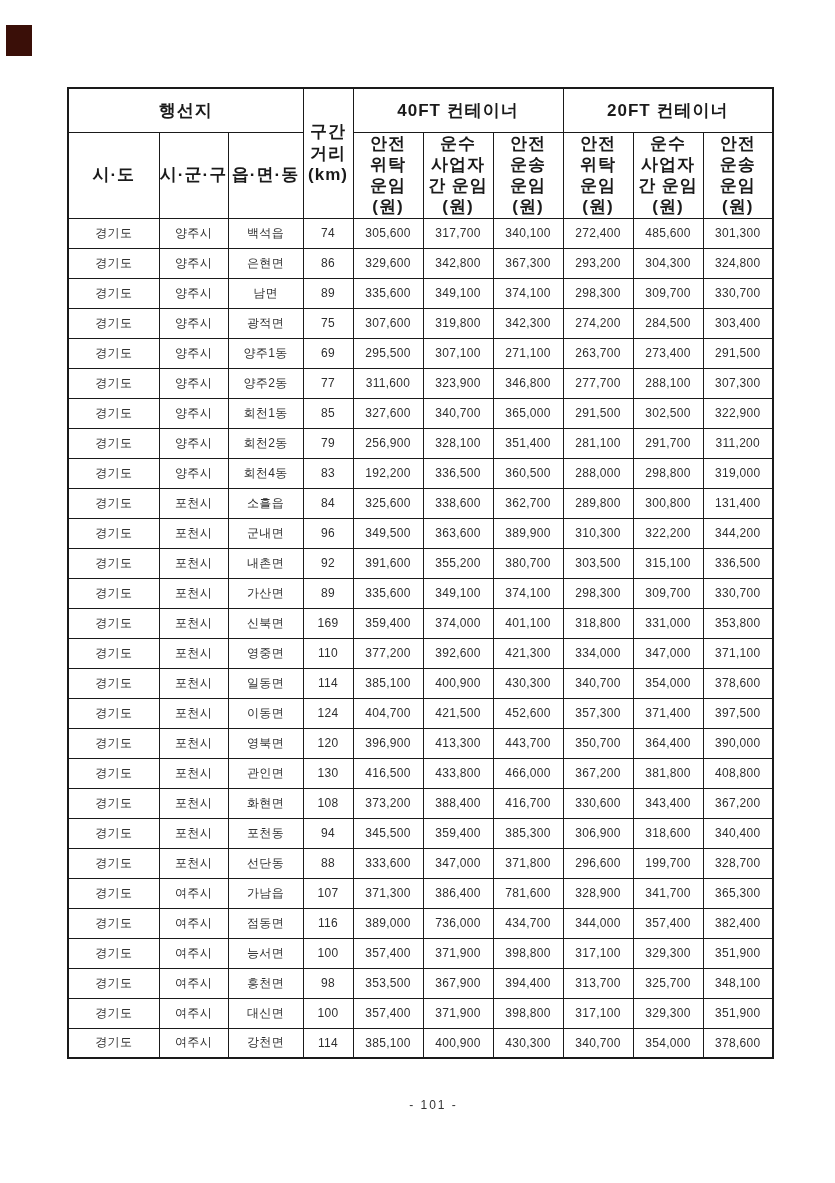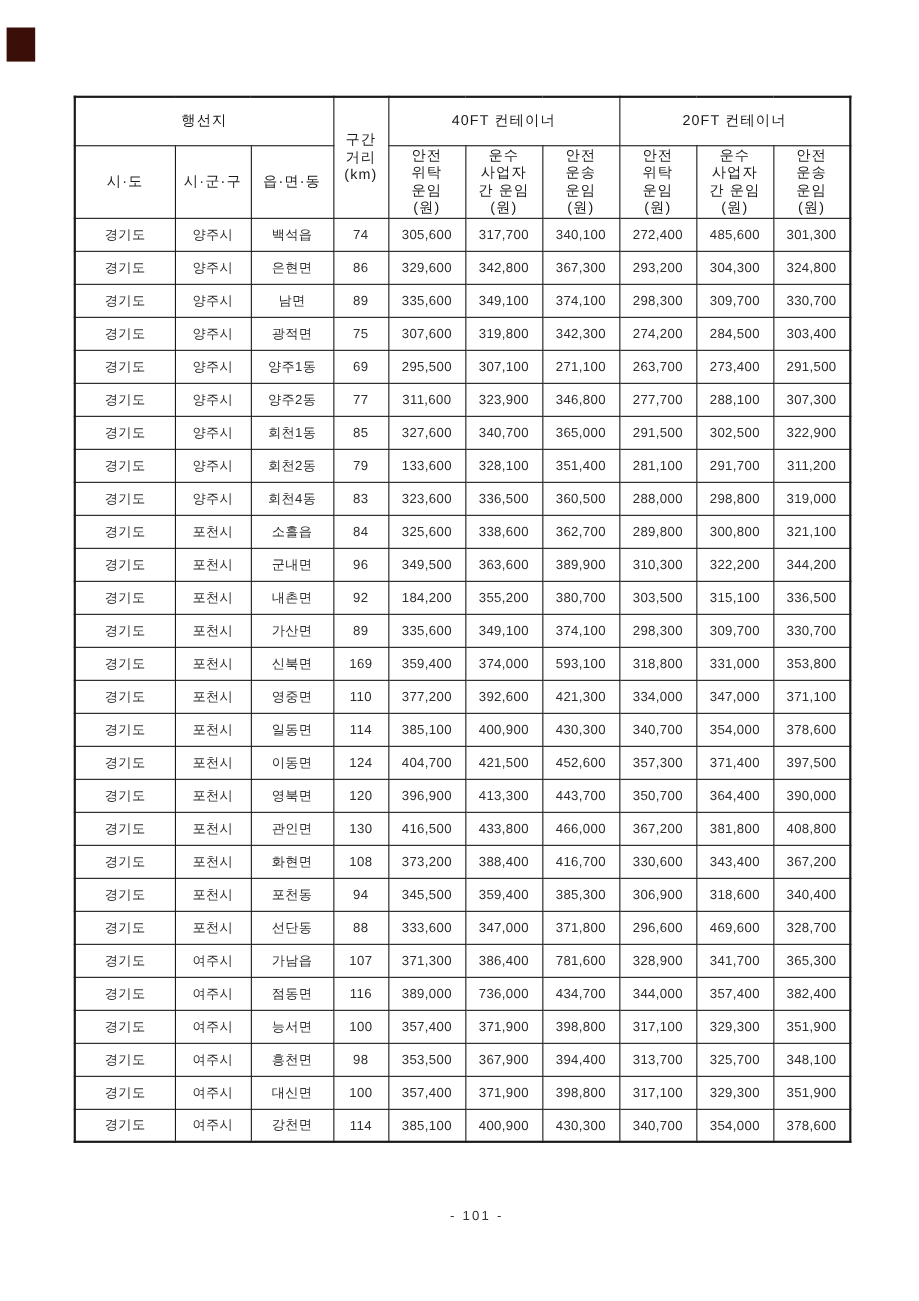--- a/index.html
+++ b/index.html
@@ -27,22 +27,22 @@
     border: 2px solid #1a1a1a;
   }
   table.doc-table th,
   table.doc-table td {
     border: 1px solid #1a1a1a;
     text-align: center;
     vertical-align: middle;
     overflow: hidden;
   }
   table.doc-table th {
-    font-weight: normal;
-    font-size: 13px;
+    font-weight: bold;
+    font-size: 17px;
     color: #1a1a1a;
     letter-spacing: 1px;
     line-height: 1.25;
   }
   th.multiline {
     white-space: pre-line;
     font-size: 12.5px;
     letter-spacing: 0.5px;
   }
   tr.header-row-1 { height: 44px; }
@@ -204,69 +204,69 @@
         <td>365,000</td>
         <td>291,500</td>
         <td>302,500</td>
         <td>322,900</td>
       </tr>
       <tr>
         <td>경기도</td>
         <td>양주시</td>
         <td>회천2동</td>
         <td>79</td>
-        <td>133,600</td>
+        <td>256,900</td>
         <td>328,100</td>
         <td>351,400</td>
         <td>281,100</td>
         <td>291,700</td>
         <td>311,200</td>
       </tr>
       <tr>
         <td>경기도</td>
         <td>양주시</td>
         <td>회천4동</td>
         <td>83</td>
-        <td>323,600</td>
+        <td>192,200</td>
         <td>336,500</td>
         <td>360,500</td>
         <td>288,000</td>
         <td>298,800</td>
         <td>319,000</td>
       </tr>
       <tr>
         <td>경기도</td>
         <td>포천시</td>
         <td>소흘읍</td>
         <td>84</td>
         <td>325,600</td>
         <td>338,600</td>
         <td>362,700</td>
         <td>289,800</td>
         <td>300,800</td>
-        <td>321,100</td>
+        <td>131,400</td>
       </tr>
       <tr>
         <td>경기도</td>
         <td>포천시</td>
         <td>군내면</td>
         <td>96</td>
         <td>349,500</td>
         <td>363,600</td>
         <td>389,900</td>
         <td>310,300</td>
         <td>322,200</td>
         <td>344,200</td>
       </tr>
       <tr>
         <td>경기도</td>
         <td>포천시</td>
         <td>내촌면</td>
         <td>92</td>
-        <td>184,200</td>
+        <td>391,600</td>
         <td>355,200</td>
         <td>380,700</td>
         <td>303,500</td>
         <td>315,100</td>
         <td>336,500</td>
       </tr>
       <tr>
         <td>경기도</td>
         <td>포천시</td>
         <td>가산면</td>
@@ -278,21 +278,21 @@
         <td>309,700</td>
         <td>330,700</td>
       </tr>
       <tr>
         <td>경기도</td>
         <td>포천시</td>
         <td>신북면</td>
         <td>169</td>
         <td>359,400</td>
         <td>374,000</td>
-        <td>593,100</td>
+        <td>401,100</td>
         <td>318,800</td>
         <td>331,000</td>
         <td>353,800</td>
       </tr>
       <tr>
         <td>경기도</td>
         <td>포천시</td>
         <td>영중면</td>
         <td>110</td>
         <td>377,200</td>
@@ -376,21 +376,21 @@
       </tr>
       <tr>
         <td>경기도</td>
         <td>포천시</td>
         <td>선단동</td>
         <td>88</td>
         <td>333,600</td>
         <td>347,000</td>
         <td>371,800</td>
         <td>296,600</td>
-        <td>469,600</td>
+        <td>199,700</td>
         <td>328,700</td>
       </tr>
       <tr>
         <td>경기도</td>
         <td>여주시</td>
         <td>가남읍</td>
         <td>107</td>
         <td>371,300</td>
         <td>386,400</td>
         <td>781,600</td>

